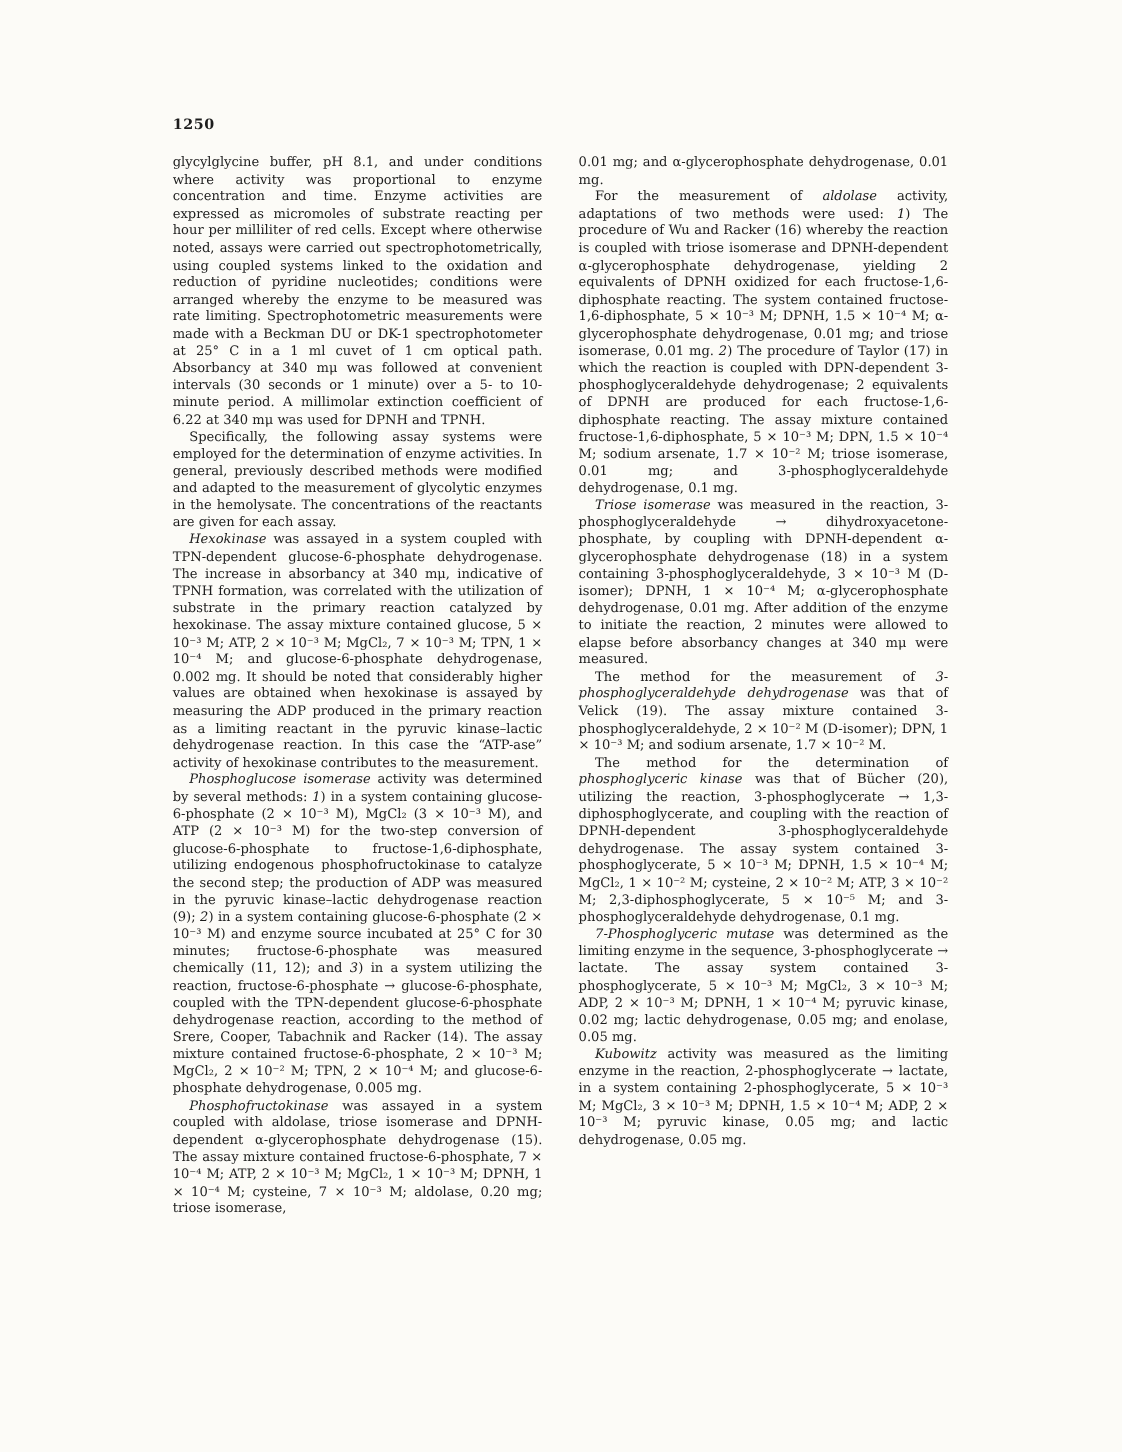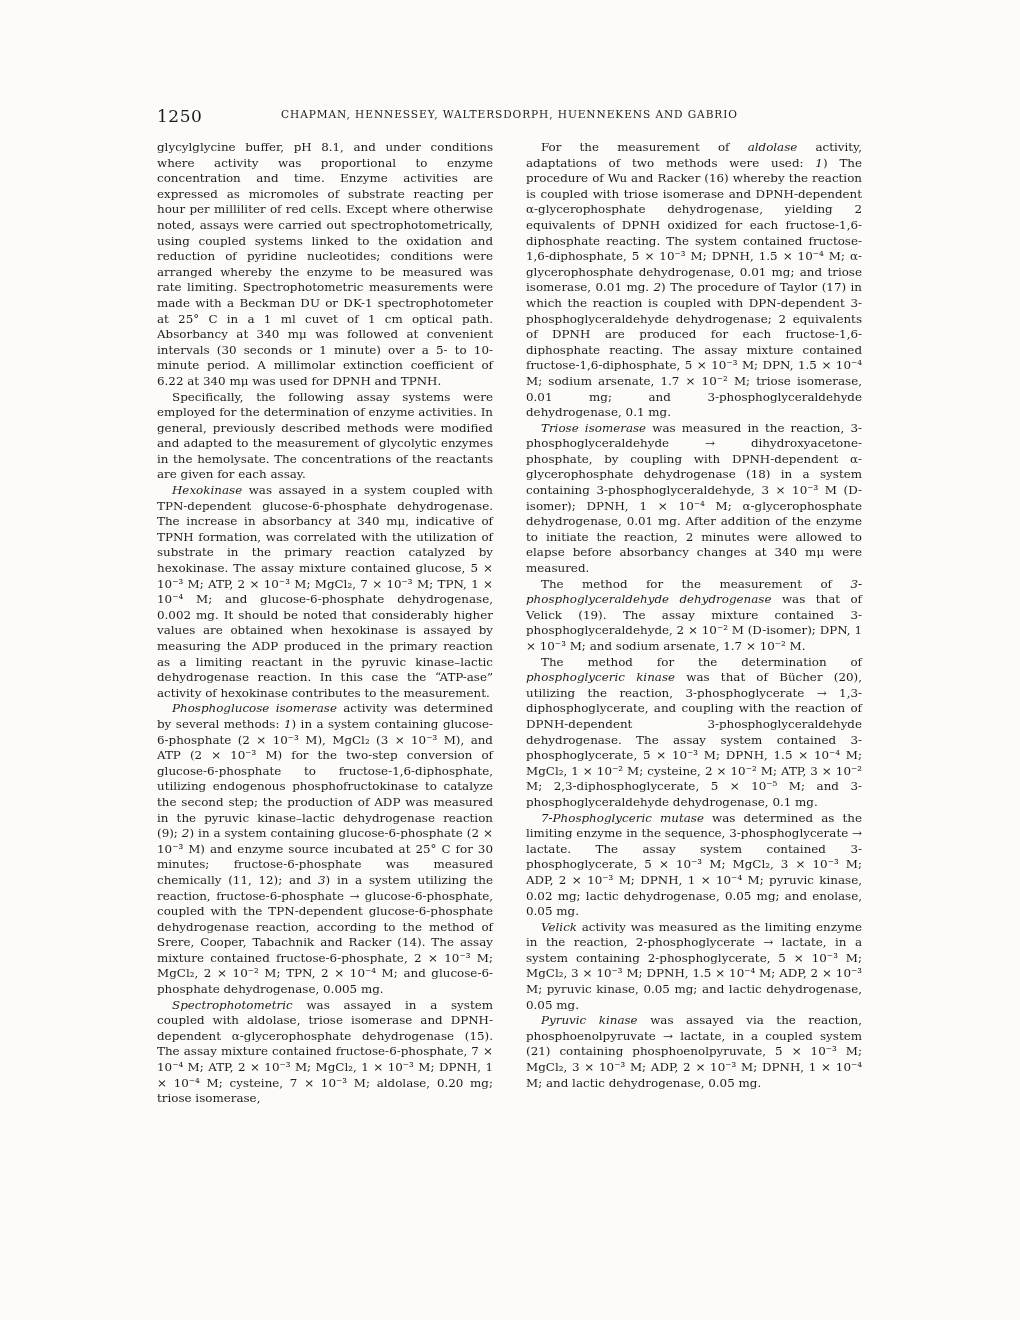--- a/index.html
+++ b/index.html
@@ -14,21 +14,21 @@
     background: #fcfbf7;
     overflow: hidden;
     color: #1c1c1c;
   }
   .pageheader {
     position: absolute;
     left: 157px; top: 106px; width: 705px; height: 20px;
   }
   .page-num {
     position: absolute; left: 0; top: 0;
-    font-size: 17px; font-weight: 400; letter-spacing: 0.5px;
+    font-size: 13px; font-weight: 700; letter-spacing: 0.5px;
   }
   .running-title {
     position: absolute; left: 0; right: 0; top: 2px;
     text-align: center;
     font-size: 10.6px;
     letter-spacing: 0.9px;
     white-space: nowrap;
   }
   .columns {
     position: absolute;
@@ -45,33 +45,32 @@
   .col p { margin: 0; }
   .col p.indent { text-indent: 15px; }
   .col i { }
 </style>
 </head>
 <body>
 
 <div class="sheet">
   <div class="pageheader">
     <span class="page-num">1250</span>
-    <span class="running-title">CHAPMAN, HENNESSEY, WALTERSDORPH, HUENNEKENS AND GABRIO</span>
   </div>
   <div class="columns">
     <div class="col" id="col-left">
         <p class=""><span>glycylglycine buffer, pH 8.1, and under conditions where activity was proportional to enzyme concentration and time.  Enzyme activities are expressed as micromoles of substrate reacting per hour per milliliter of red cells.  Except where otherwise noted, assays were carried out spectrophotometrically, using coupled systems linked to the oxidation and reduction of pyridine nucleotides; conditions were arranged whereby the enzyme to be measured was rate limiting.  Spectrophotometric measurements were made with a Beckman DU or DK-1 spectrophotometer at 25° C in a 1 ml cuvet of 1 cm optical path. Absorbancy at 340 mμ was followed at convenient intervals (30 seconds or 1 minute) over a 5- to 10-minute period.  A millimolar extinction coefficient of 6.22 at 340 mμ was used for DPNH and TPNH.</span></p>
         <p class="indent"><span>Specifically, the following assay systems were employed for the determination of enzyme activities.  In general, previously described methods were modified and adapted to the measurement of glycolytic enzymes in the hemolysate.  The concentrations of the reactants are given for each assay.</span></p>
         <p class="indent"><i>Hexokinase</i><span> was assayed in a system coupled with TPN-dependent glucose-6-phosphate dehydrogenase.  The increase in absorbancy at 340 mμ, indicative of TPNH formation, was correlated with the utilization of substrate in the primary reaction catalyzed by hexokinase.  The assay mixture contained glucose, 5 × 10⁻³ M; ATP, 2 × 10⁻³ M; MgCl₂, 7 × 10⁻³ M; TPN, 1 × 10⁻⁴ M; and glucose-6-phosphate dehydrogenase, 0.002 mg.  It should be noted that considerably higher values are obtained when hexokinase is assayed by measuring the ADP produced in the primary reaction as a limiting reactant in the pyruvic kinase–lactic dehydrogenase reaction.  In this case the “ATP-ase” activity of hexokinase contributes to the measurement.</span></p>
         <p class="indent"><i>Phosphoglucose isomerase</i><span> activity was determined by several methods: </span><i>1</i><span>) in a system containing glucose-6-phosphate (2 × 10⁻³ M), MgCl₂ (3 × 10⁻³ M), and ATP (2 × 10⁻³ M) for the two-step conversion of glucose-6-phosphate to fructose-1,6-diphosphate, utilizing endogenous phosphofructokinase to catalyze the second step; the production of ADP was measured in the pyruvic kinase–lactic dehydrogenase reaction (9); </span><i>2</i><span>) in a system containing glucose-6-phosphate (2 × 10⁻³ M) and enzyme source incubated at 25° C for 30 minutes; fructose-6-phosphate was measured chemically (11, 12); and </span><i>3</i><span>) in a system utilizing the reaction, fructose-6-phosphate → glucose-6-phosphate, coupled with the TPN-dependent glucose-6-phosphate dehydrogenase reaction, according to the method of Srere, Cooper, Tabachnik and Racker (14).  The assay mixture contained fructose-6-phosphate, 2 × 10⁻³ M; MgCl₂, 2 × 10⁻² M; TPN, 2 × 10⁻⁴ M; and glucose-6-phosphate dehydrogenase, 0.005 mg.</span></p>
-        <p class="indent"><i>Spectrophotometric</i><span> was assayed in a system coupled with aldolase, triose isomerase and DPNH-dependent α-glycerophosphate dehydrogenase (15).  The assay mixture contained fructose-6-phosphate, 7 × 10⁻⁴ M; ATP, 2 × 10⁻³ M; MgCl₂, 1 × 10⁻³ M; DPNH, 1 × 10⁻⁴ M; cysteine, 7 × 10⁻³ M; aldolase, 0.20 mg; triose isomerase,</span></p>
+        <p class="indent"><i>Phosphofructokinase</i><span> was assayed in a system coupled with aldolase, triose isomerase and DPNH-dependent α-glycerophosphate dehydrogenase (15).  The assay mixture contained fructose-6-phosphate, 7 × 10⁻⁴ M; ATP, 2 × 10⁻³ M; MgCl₂, 1 × 10⁻³ M; DPNH, 1 × 10⁻⁴ M; cysteine, 7 × 10⁻³ M; aldolase, 0.20 mg; triose isomerase,</span></p>
       </div>
     <div class="col" id="col-right">
+        <p class=""><span>0.01 mg; and α-glycerophosphate dehydrogenase, 0.01 mg.</span></p>
         <p class="indent"><span>For the measurement of </span><i>aldolase</i><span> activity, adaptations of two methods were used: </span><i>1</i><span>) The procedure of Wu and Racker (16) whereby the reaction is coupled with triose isomerase and DPNH-dependent α-glycerophosphate dehydrogenase, yielding 2 equivalents of DPNH oxidized for each fructose-1,6-diphosphate reacting.  The system contained fructose-1,6-diphosphate, 5 × 10⁻³ M; DPNH, 1.5 × 10⁻⁴ M; α-glycerophosphate dehydrogenase, 0.01 mg; and triose isomerase, 0.01 mg.  </span><i>2</i><span>) The procedure of Taylor (17) in which the reaction is coupled with DPN-dependent 3-phosphoglyceraldehyde dehydrogenase; 2 equivalents of DPNH are produced for each fructose-1,6-diphosphate reacting.  The assay mixture contained fructose-1,6-diphosphate, 5 × 10⁻³ M; DPN, 1.5 × 10⁻⁴ M; sodium arsenate, 1.7 × 10⁻² M; triose isomerase, 0.01 mg; and 3-phosphoglyceraldehyde dehydrogenase, 0.1 mg.</span></p>
         <p class="indent"><i>Triose isomerase</i><span> was measured in the reaction, 3-phosphoglyceraldehyde → dihydroxyacetone-phosphate, by coupling with DPNH-dependent α-glycerophosphate dehydrogenase (18) in a system containing 3-phosphoglyceraldehyde, 3 × 10⁻³ M (D-isomer); DPNH, 1 × 10⁻⁴ M; α-glycerophosphate dehydrogenase, 0.01 mg.  After addition of the enzyme to initiate the reaction, 2 minutes were allowed to elapse before absorbancy changes at 340 mμ were measured.</span></p>
         <p class="indent"><span>The method for the measurement of </span><i>3-phosphoglyceraldehyde dehydrogenase</i><span> was that of Velick (19).  The assay mixture contained 3-phosphoglyceraldehyde, 2 × 10⁻² M (D-isomer); DPN, 1 × 10⁻³ M; and sodium arsenate, 1.7 × 10⁻² M.</span></p>
         <p class="indent"><span>The method for the determination of </span><i>phosphoglyceric kinase</i><span> was that of Bücher (20), utilizing the reaction, 3-phosphoglycerate → 1,3-diphosphoglycerate, and coupling with the reaction of DPNH-dependent 3-phosphoglyceraldehyde dehydrogenase.  The assay system contained 3-phosphoglycerate, 5 × 10⁻³ M; DPNH, 1.5 × 10⁻⁴ M; MgCl₂, 1 × 10⁻² M; cysteine, 2 × 10⁻² M; ATP, 3 × 10⁻² M; 2,3-diphosphoglycerate, 5 × 10⁻⁵ M; and 3-phosphoglyceraldehyde dehydrogenase, 0.1 mg.</span></p>
         <p class="indent"><i>7-Phosphoglyceric mutase</i><span> was determined as the limiting enzyme in the sequence, 3-phosphoglycerate → lactate.  The assay system contained 3-phosphoglycerate, 5 × 10⁻³ M; MgCl₂, 3 × 10⁻³ M; ADP, 2 × 10⁻³ M; DPNH, 1 × 10⁻⁴ M; pyruvic kinase, 0.02 mg; lactic dehydrogenase, 0.05 mg; and enolase, 0.05 mg.</span></p>
-        <p class="indent"><i>Velick</i><span> activity was measured as the limiting enzyme in the reaction, 2-phosphoglycerate → lactate, in a system containing 2-phosphoglycerate, 5 × 10⁻³ M; MgCl₂, 3 × 10⁻³ M; DPNH, 1.5 × 10⁻⁴ M; ADP, 2 × 10⁻³ M; pyruvic kinase, 0.05 mg; and lactic dehydrogenase, 0.05 mg.</span></p>
-        <p class="indent"><i>Pyruvic kinase</i><span> was assayed via the reaction, phosphoenolpyruvate → lactate, in a coupled system (21) containing phosphoenolpyruvate, 5 × 10⁻³ M; MgCl₂, 3 × 10⁻³ M; ADP, 2 × 10⁻³ M; DPNH, 1 × 10⁻⁴ M; and lactic dehydrogenase, 0.05 mg.</span></p>
+        <p class="indent"><i>Kubowitz</i><span> activity was measured as the limiting enzyme in the reaction, 2-phosphoglycerate → lactate, in a system containing 2-phosphoglycerate, 5 × 10⁻³ M; MgCl₂, 3 × 10⁻³ M; DPNH, 1.5 × 10⁻⁴ M; ADP, 2 × 10⁻³ M; pyruvic kinase, 0.05 mg; and lactic dehydrogenase, 0.05 mg.</span></p>
       </div>
   </div>
 </div>
 
 </body></html>

